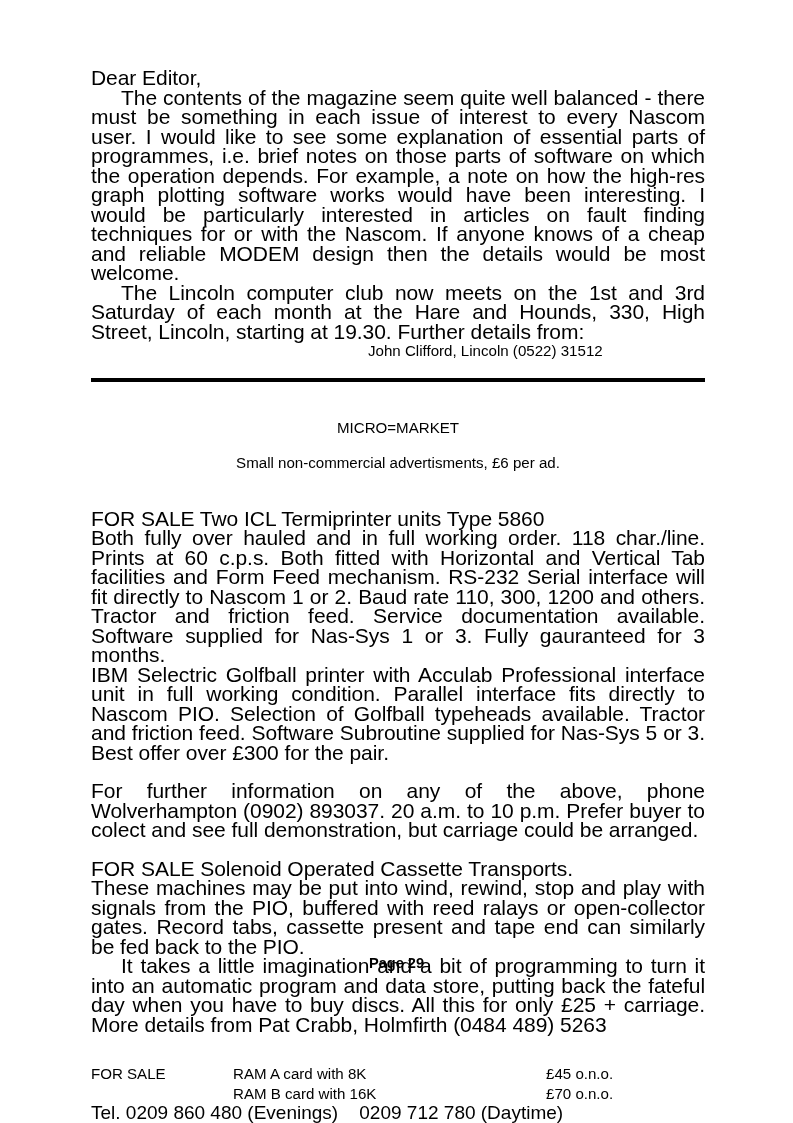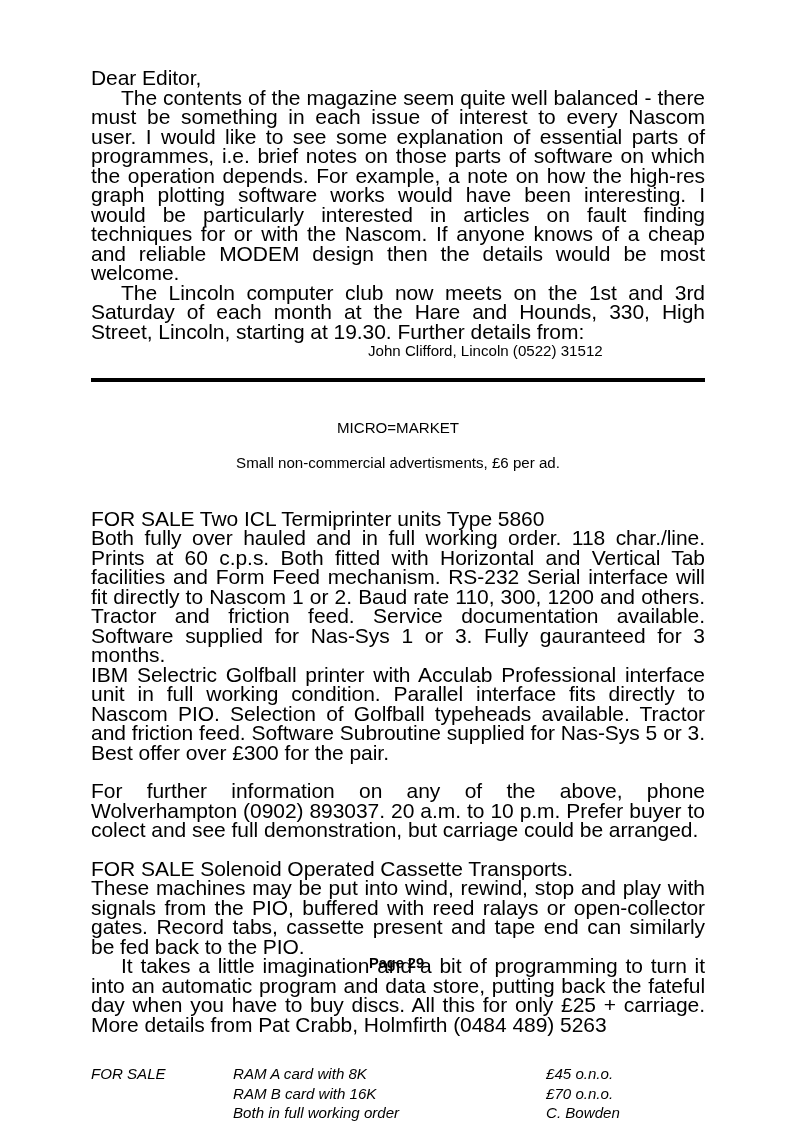--- a/index.html
+++ b/index.html
@@ -71,21 +71,20 @@
   table.listing {
     border-collapse: collapse;
     font-size: 15.1px;
     line-height: 19.5px;
     width: 100%;
   }
   table.listing td {
     padding: 0;
     vertical-align: top;
     white-space: nowrap;
-    font-style: italic;
   }
   td.col-label { width: 142px; }
   td.col-desc  { width: 313px; }
   td.col-price { width: auto; }
 
   .tel-line {
     font-size: 19px;
     line-height: 19.5px;
     margin: 0;
     white-space: pre;
@@ -145,25 +144,20 @@
         <tr>
           <td class="col-label">FOR SALE</td>
           <td class="col-desc">RAM A card with 8K</td>
           <td class="col-price">£45 o.n.o.</td>
         </tr>
         <tr>
           <td class="col-label"></td>
           <td class="col-desc">RAM B card with 16K</td>
           <td class="col-price">£70 o.n.o.</td>
         </tr>
-        <tr>
-          <td class="col-label"></td>
-          <td class="col-desc">Both in full working order</td>
-          <td class="col-price">C. Bowden</td>
-        </tr>
       </tbody>
     </table>
 
     <p class="tel-line">Tel. 0209 860 480 (Evenings)    0209 712 780 (Daytime)</p>
 
   </div>
 
   <div class="footer">Page 29</div>
 </div>
 

